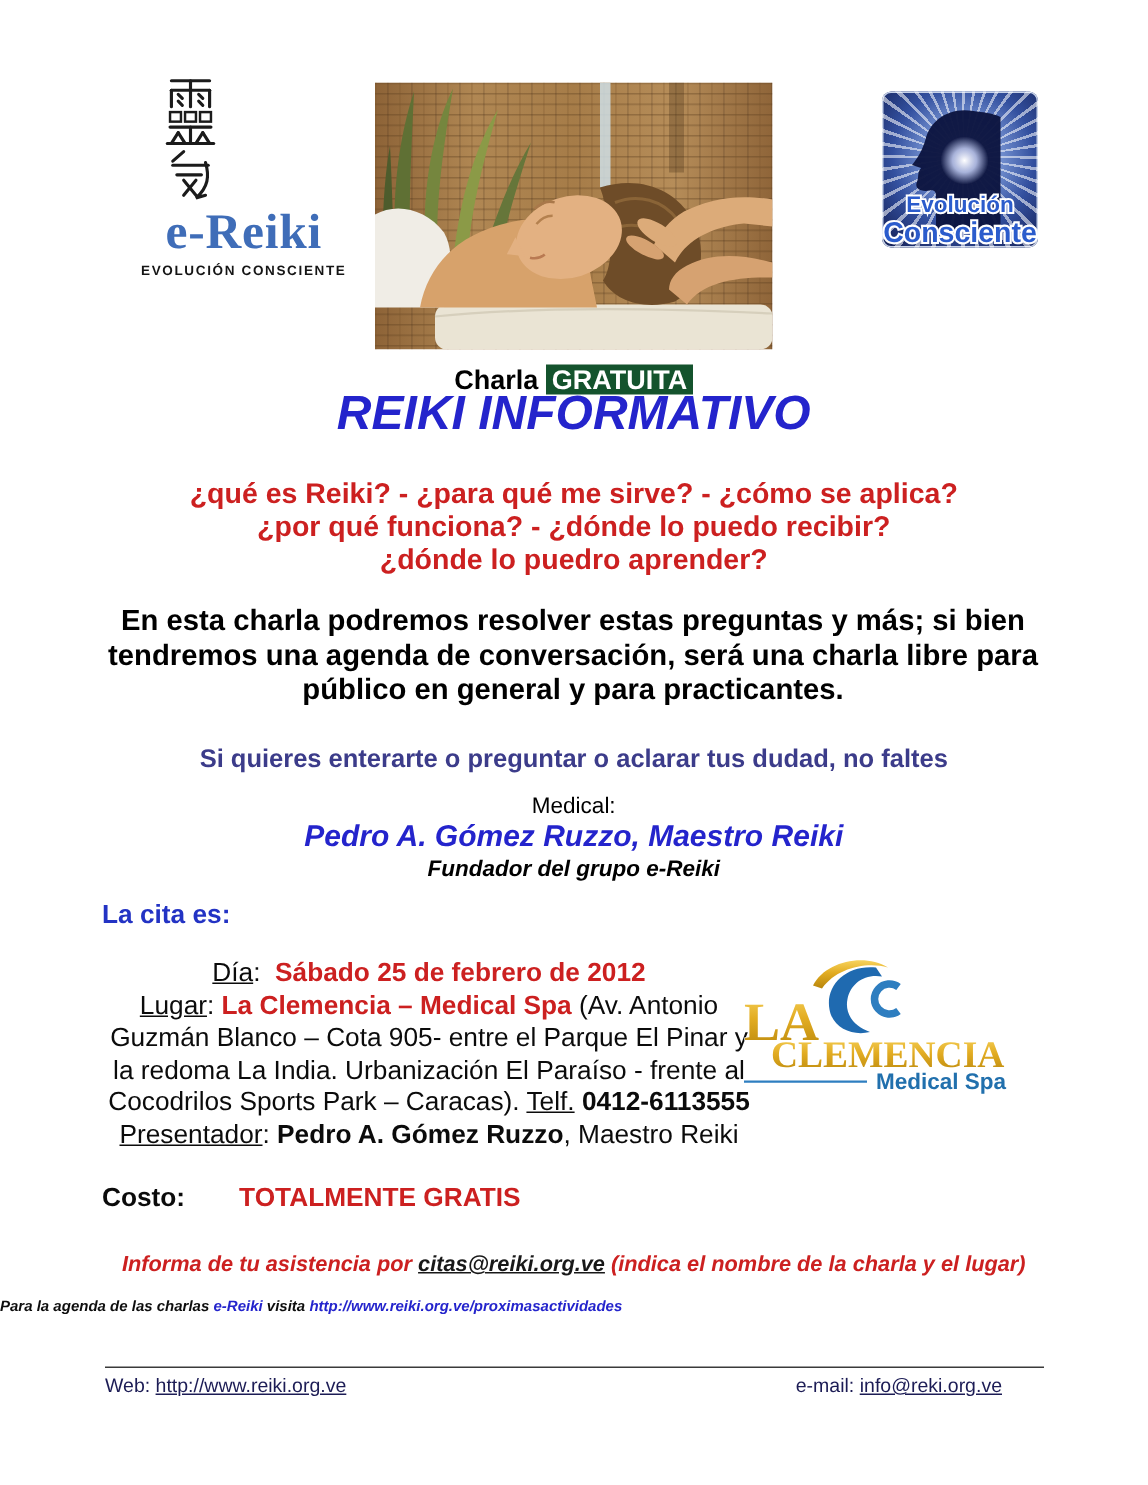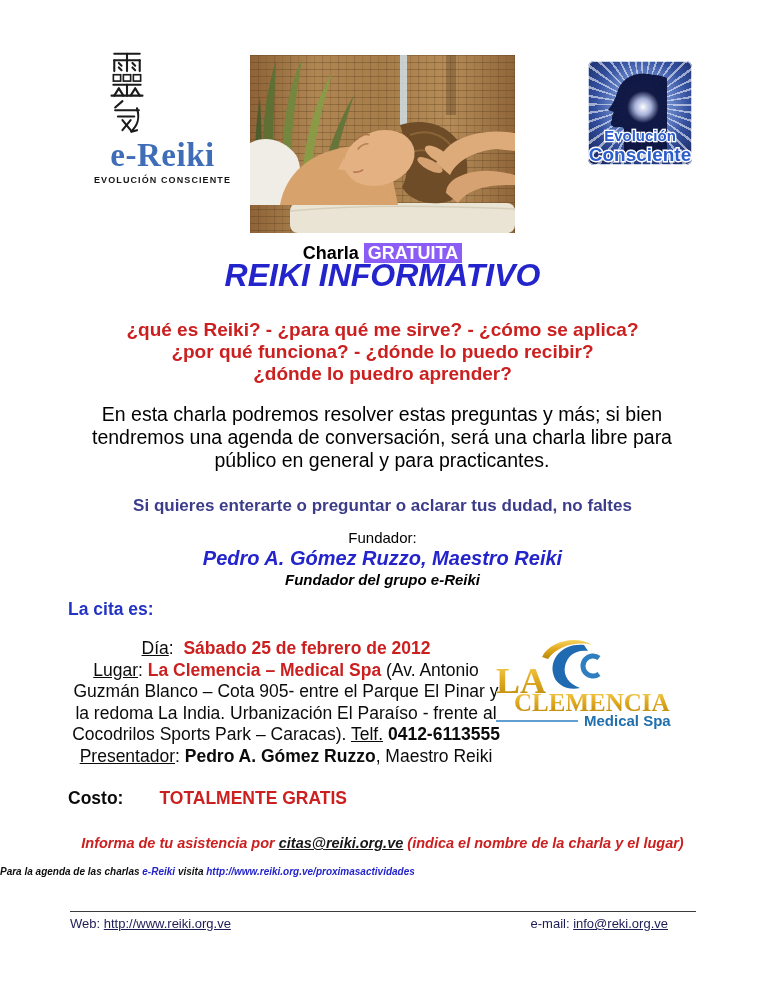--- a/index.html
+++ b/index.html
@@ -22,29 +22,29 @@
       box-shadow:0 0 0 1px #c7d2e8 inset;}
   .evo-square::before{content:"";position:absolute;inset:0;border-radius:6px;
       background:repeating-conic-gradient(from 8deg at 52% 42%,
         rgba(255,255,255,.55) 0deg 2.5deg, rgba(255,255,255,0) 2.5deg 9deg);}
   .evo-head-svg{position:absolute;left:0;top:0;width:104px;height:104px;}
   .evo-text-svg{position:absolute;left:-10px;top:60px;width:124px;height:46px;overflow:visible;}
 
   
   .charla-line{position:absolute;left:0;top:243px;width:100%;text-align:center;
                font-size:18px;font-weight:bold;color:#000;}
-  .gratuita-badge{background:#8b5cf6;color:#ffffff;padding:0 4px;}
+  .gratuita-badge{background:#14532d;color:#ffffff;padding:0 4px;}
   .main-title{position:absolute;left:0;top:257px;width:100%;margin:0;text-align:center;
               font-size:32px;font-style:italic;font-weight:bold;color:#2424cc;}
 
   .questions{position:absolute;left:0;top:319px;width:100%;text-align:center;
              color:#cc2020;font-size:19px;font-weight:bold;line-height:22px;}
 
   .intro{position:absolute;left:66px;top:403px;width:632px;margin:0;text-align:center;
-         font-size:19.5px;font-weight:normal;line-height:23px;color:#000;}
+         font-size:19.5px;font-weight:bold;line-height:23px;color:#000;}
 
   .invite{position:absolute;left:0;top:496px;width:100%;margin:0;text-align:center;
           font-size:17px;font-weight:bold;color:#3c3c8a;}
 
   .speaker{position:absolute;left:0;top:529px;width:100%;text-align:center;}
   .speaker-label{font-size:15px;color:#000;}
   .speaker-name{font-size:20px;font-weight:bold;font-style:italic;color:#2424cc;margin-top:1px;}
   .speaker-role{font-size:15px;font-weight:bold;font-style:italic;color:#000;margin-top:1px;}
 
   .cita-heading{position:absolute;left:68px;top:599px;font-size:17.5px;font-weight:bold;color:#2333c4;}
@@ -187,21 +187,21 @@
     <div>¿qué es Reiki? - ¿para qué me sirve? - ¿cómo se aplica?</div>
     <div>¿por qué funciona? - ¿dónde lo puedo recibir?</div>
     <div>¿dónde lo puedro aprender?</div>
   </div>
 
   <p class="intro">En esta charla podremos resolver estas preguntas y más; si bien tendremos una agenda de conversación, será una charla libre para público en general y para practicantes.</p>
 
   <p class="invite">Si quieres enterarte o preguntar o aclarar tus dudad, no faltes</p>
 
   <div class="speaker">
-    <div class="speaker-label">Fundador:</div>
+    <div class="speaker-label">Medical:</div>
     <div class="speaker-name">Pedro A. Gómez Ruzzo, Maestro Reiki</div>
     <div class="speaker-role">Fundador del grupo e-Reiki</div>
   </div>
 
   <div class="cita-heading">La cita es:</div>
 
   <div class="details">
     <p><span class="u">Día</span><span>:  </span><span class="rb">Sábado 25 de febrero de 2012</span></p>
     <p><span class="u">Lugar</span><span>: </span><span class="rb">La Clemencia – Medical Spa</span><span> (Av. Antonio Guzmán Blanco – Cota 905- entre el Parque El Pinar y la redoma La India. Urbanización El Paraíso - frente al Cocodrilos Sports Park – Caracas). </span><span class="u">Telf.</span><span> </span><span class="b">0412-6113555</span></p>
     <p><span class="u">Presentador</span><span>: </span><span class="b">Pedro A. Gómez Ruzzo</span><span>, Maestro Reiki</span></p>

